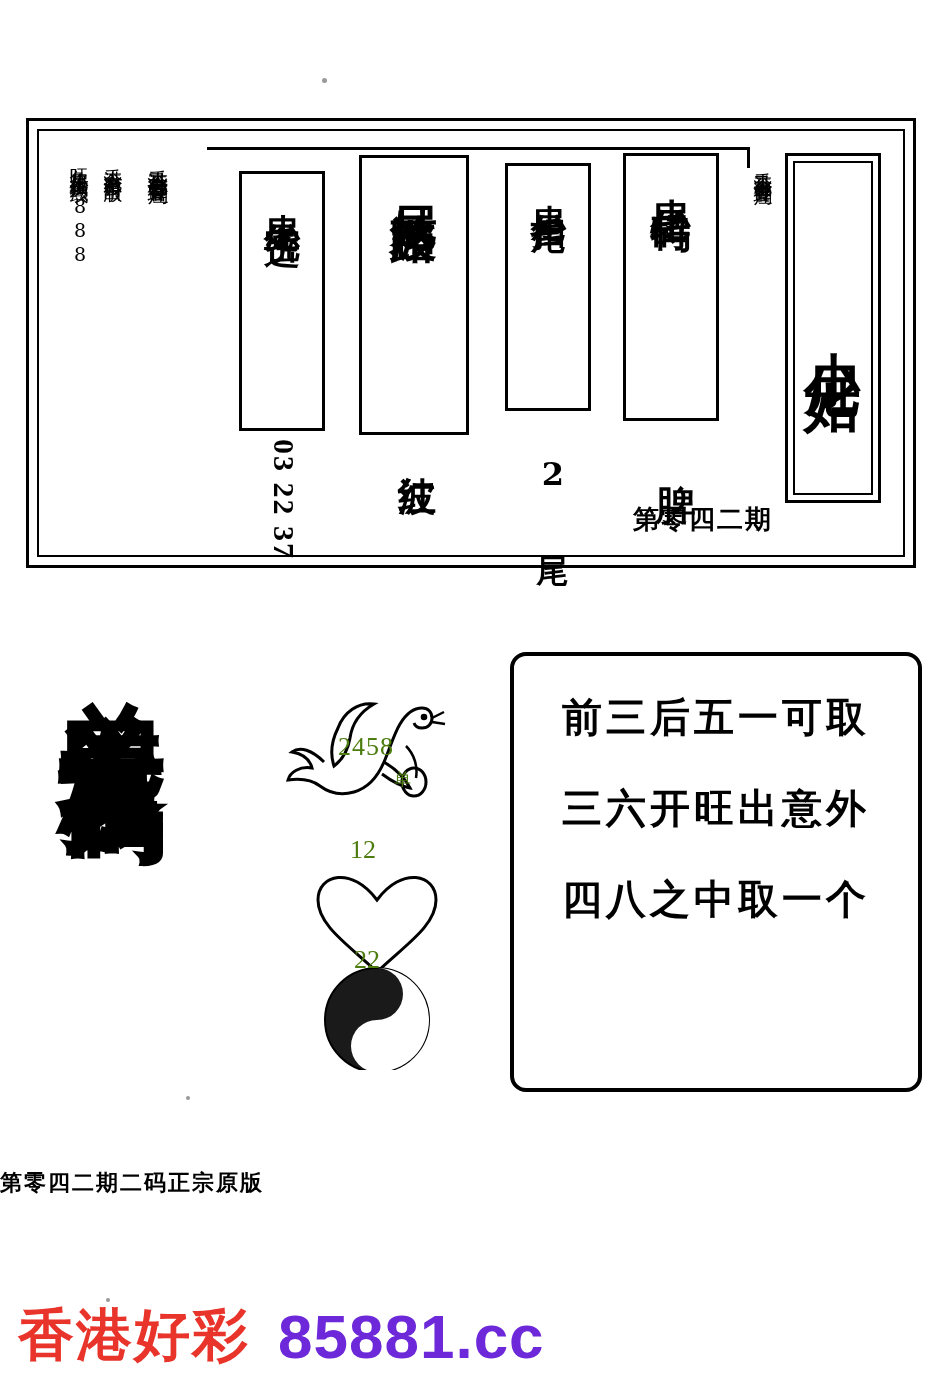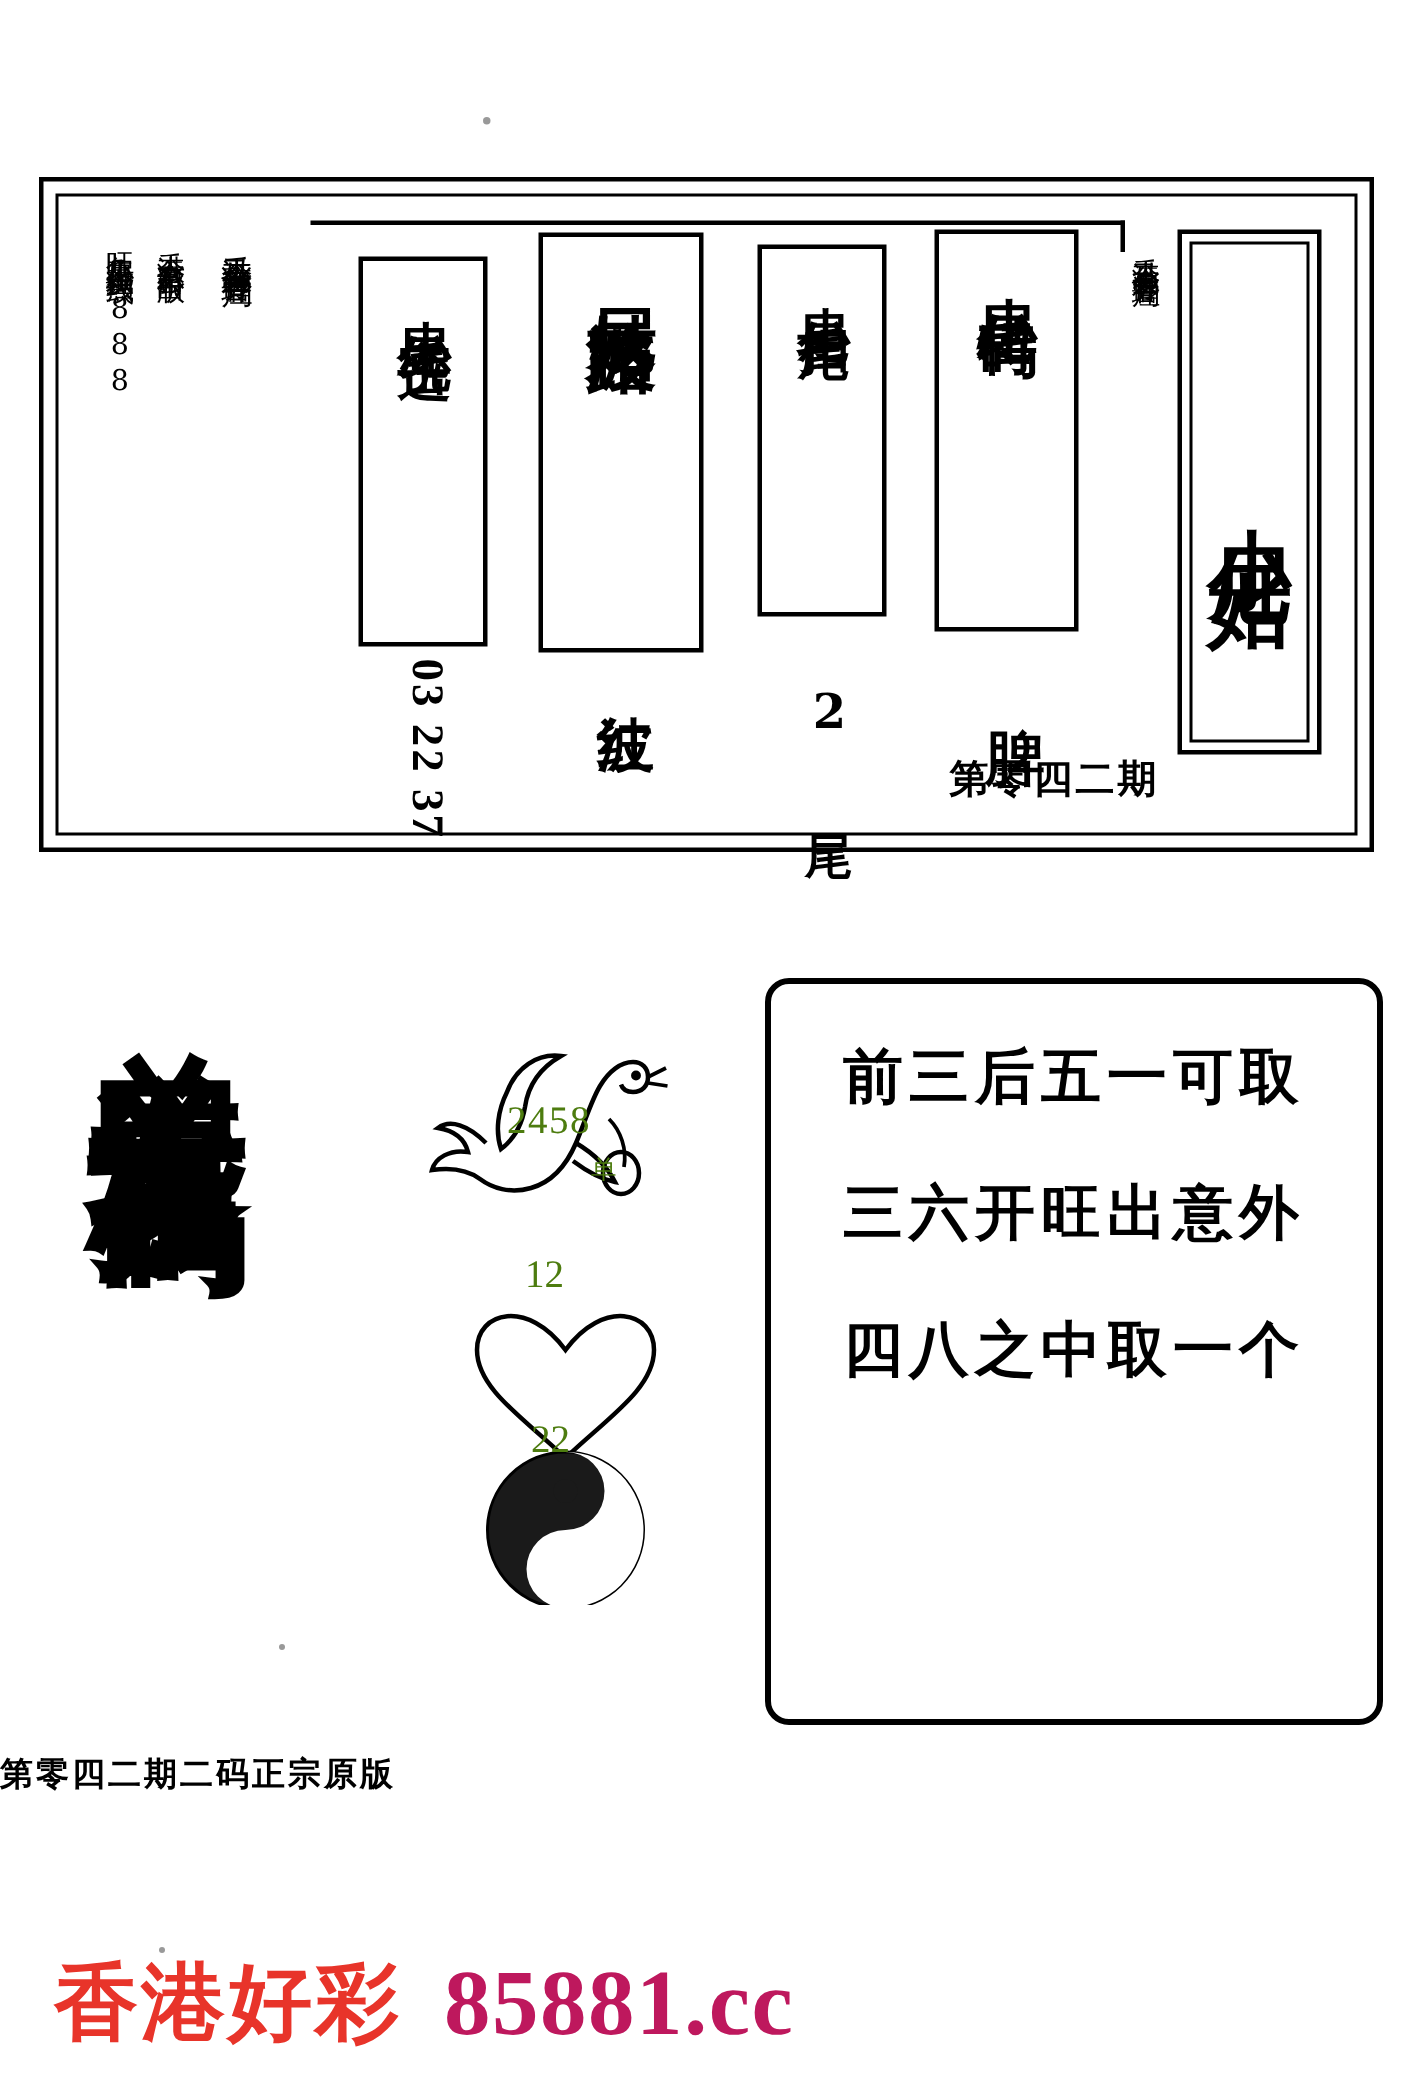--- a/index.html
+++ b/index.html
@@ -202,21 +202,21 @@
   .dove-tag { left: 112px; top: 118px; font-size: 17px; }
   .heart-num { left: 68px; top: 185px; }
   .yin-num  { left: 72px; top: 295px; }
 
   
   .phrase-box {
     position: absolute;
     left: 510px;
     top: 652px;
     width: 412px;
-    height: 498px;
+    height: 440px;
     border: 4px solid #000;
     border-radius: 16px;
     box-sizing: border-box;
   }
   .phrase-list {
     position: absolute;
     left: 0; right: 0; top: 34px;
     display: flex;
     flex-direction: column;
     gap: 36px;
@@ -243,35 +243,35 @@
 
   
   .footer {
     position: absolute;
     left: 0;
     bottom: 14px;
     width: 100%;
     display: flex;
     align-items: center;
     gap: 28px;
-    padding-left: 36px;
+    padding-left: 18px;
     box-sizing: border-box;
   }
   .footer-cn {
     font-size: 56px;
     font-weight: bold;
     color: #e8342a;
     font-family: "DejaVu Sans", sans-serif;
     letter-spacing: 2px;
   }
   .footer-url {
     font-size: 62px;
     font-weight: bold;
-    color: #be185d;
-    font-family: Liberation Serif, serif;
+    color: #6d28d9;
+    font-family: Liberation Sans, sans-serif;
     letter-spacing: 1px;
   }
 
   .speck {
     position: absolute;
     background: #999;
     border-radius: 50%;
   }
 </style>
 </head>

